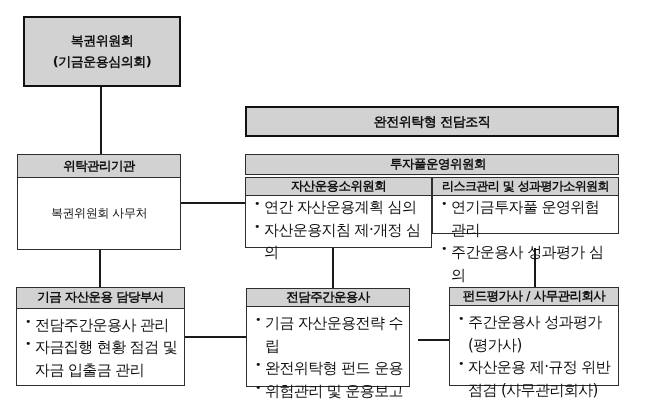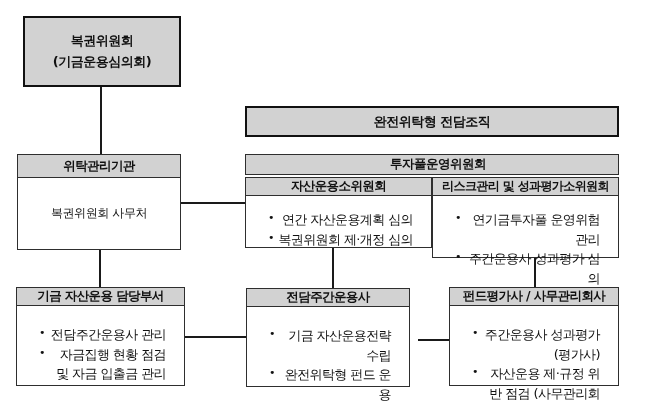--- a/index.html
+++ b/index.html
@@ -14,21 +14,21 @@
        display:flex;align-items:center;justify-content:center;
        font-weight:bold;font-size:12.5px;letter-spacing:-0.6px;white-space:nowrap;}
   .body{flex:1;display:flex;flex-direction:column;}
   .center-body{align-items:center;justify-content:center;font-size:12px;letter-spacing:-0.4px;}
 
   .banner-text{display:flex;align-items:center;justify-content:center;height:100%;
        font-weight:bold;font-size:13px;letter-spacing:-0.5px;}
   .two-line{align-items:center;justify-content:center;text-align:center;
        font-weight:bold;font-size:13px;line-height:1.55;letter-spacing:-0.5px;}
 
-  ul.bullets{list-style:none;margin:14px;padding:0;font-size:13px;line-height:1.5;letter-spacing:-0.6px;text-align:right;}
+  ul.bullets{list-style:none;margin:0;padding:0;font-size:15px;line-height:1.5;letter-spacing:-0.6px;}
   ul.bullets li{position:relative;padding-left:10px;}
   ul.bullets li::before{content:"\2022";position:absolute;left:0;top:0;font-size:11px;}
 
   .pad-body{padding:5px 4px 4px 8px;}
   .mid-body{justify-content:center;padding:0 4px 0 8px;}
 
   .line{position:absolute;background:#1a1a1a;}
 </style>
 </head>
 <body>
@@ -59,26 +59,26 @@
 
   <div class="box gray" style="left:245px;top:154px;width:374px;height:21px;padding-left:12px;">
     <div class="banner-text" style="font-size:12.5px;">투자풀운영위원회</div>
   </div>
 
   <div class="box" style="left:245px;top:177px;width:187px;height:71px;">
     <div class="hdr" style="height:21px;">자산운용소위원회</div>
     <div class="body mid-body">
       <ul class="bullets">
         <li>연간 자산운용계획 심의</li>
-        <li>복권위원회 제·개정 심의</li>
+        <li>자산운용지침 제·개정 심의</li>
       </ul>
     </div>
   </div>
 
-  <div class="box" style="left:432px;top:177px;width:187px;height:81px;">
+  <div class="box" style="left:432px;top:177px;width:187px;height:57px;">
     <div class="hdr" style="height:21px;font-size:12px;">리스크관리 및 성과평가소위원회</div>
     <div class="body mid-body">
       <ul class="bullets">
         <li>연기금투자풀 운영위험 관리</li>
         <li>주간운용사 성과평가 심의</li>
       </ul>
     </div>
   </div>
 
   <div class="box" style="left:16px;top:287px;width:169px;height:99px;">

